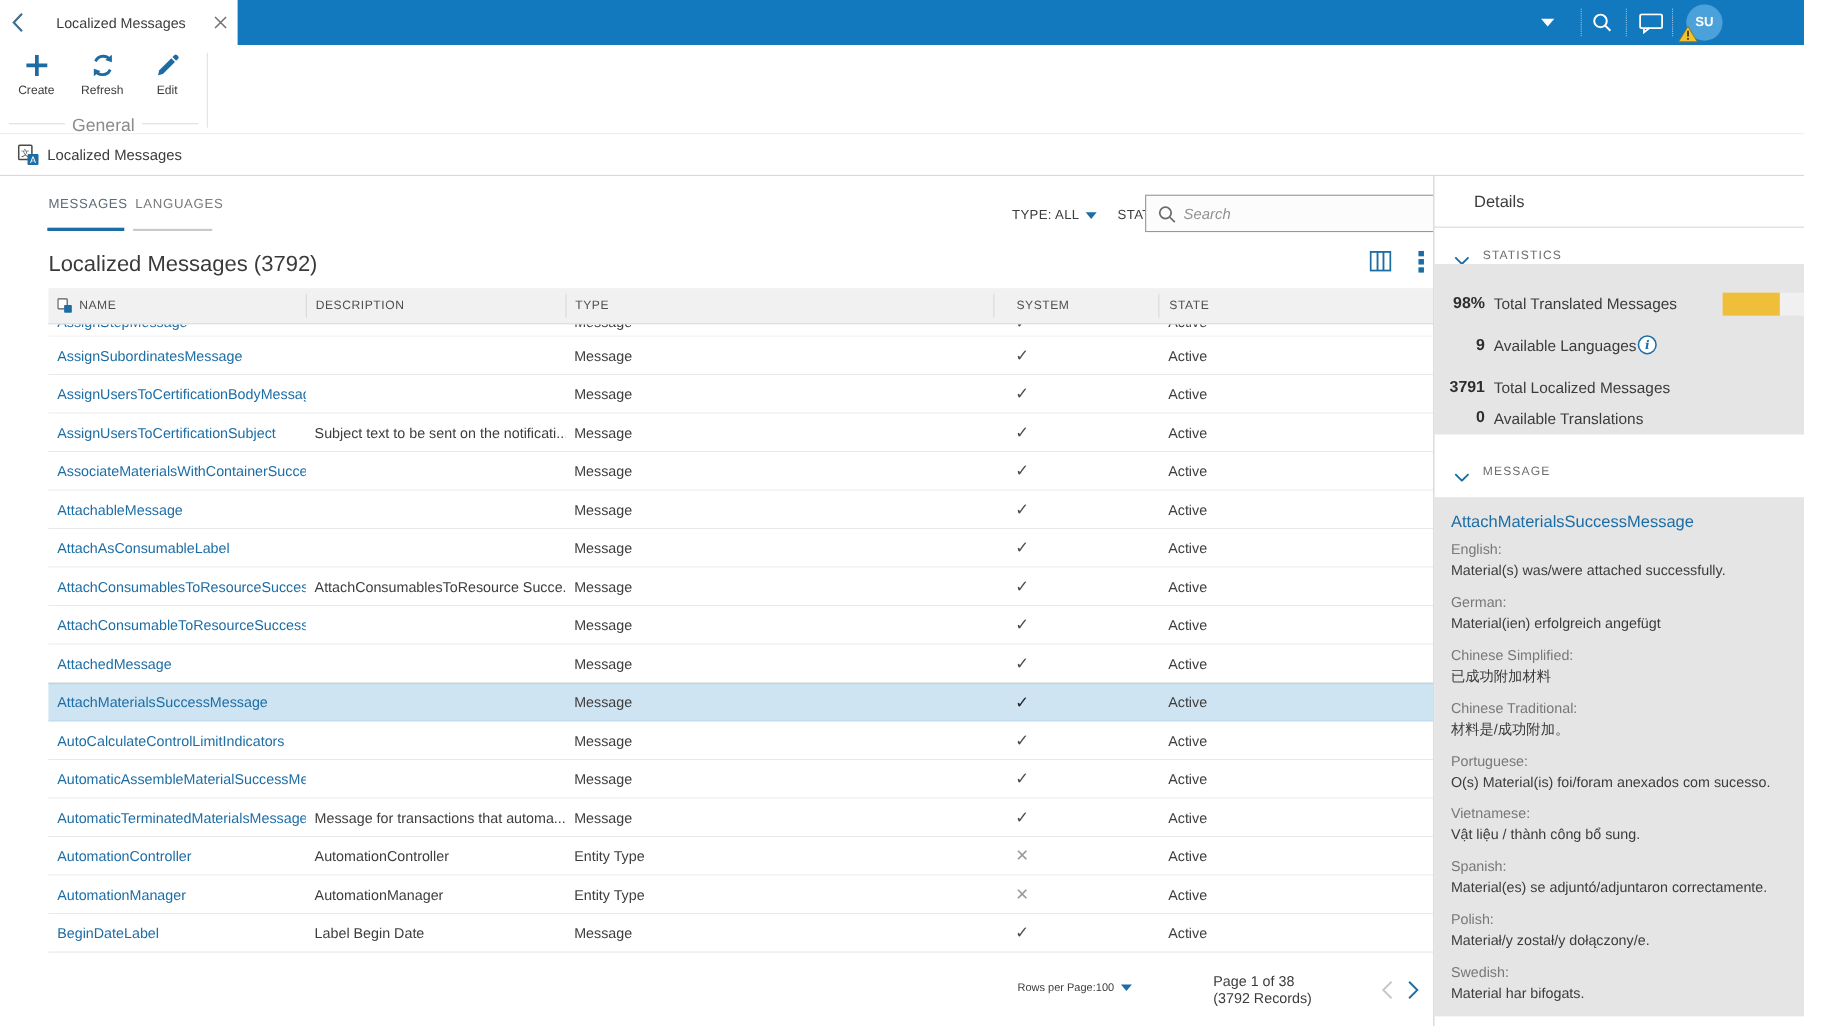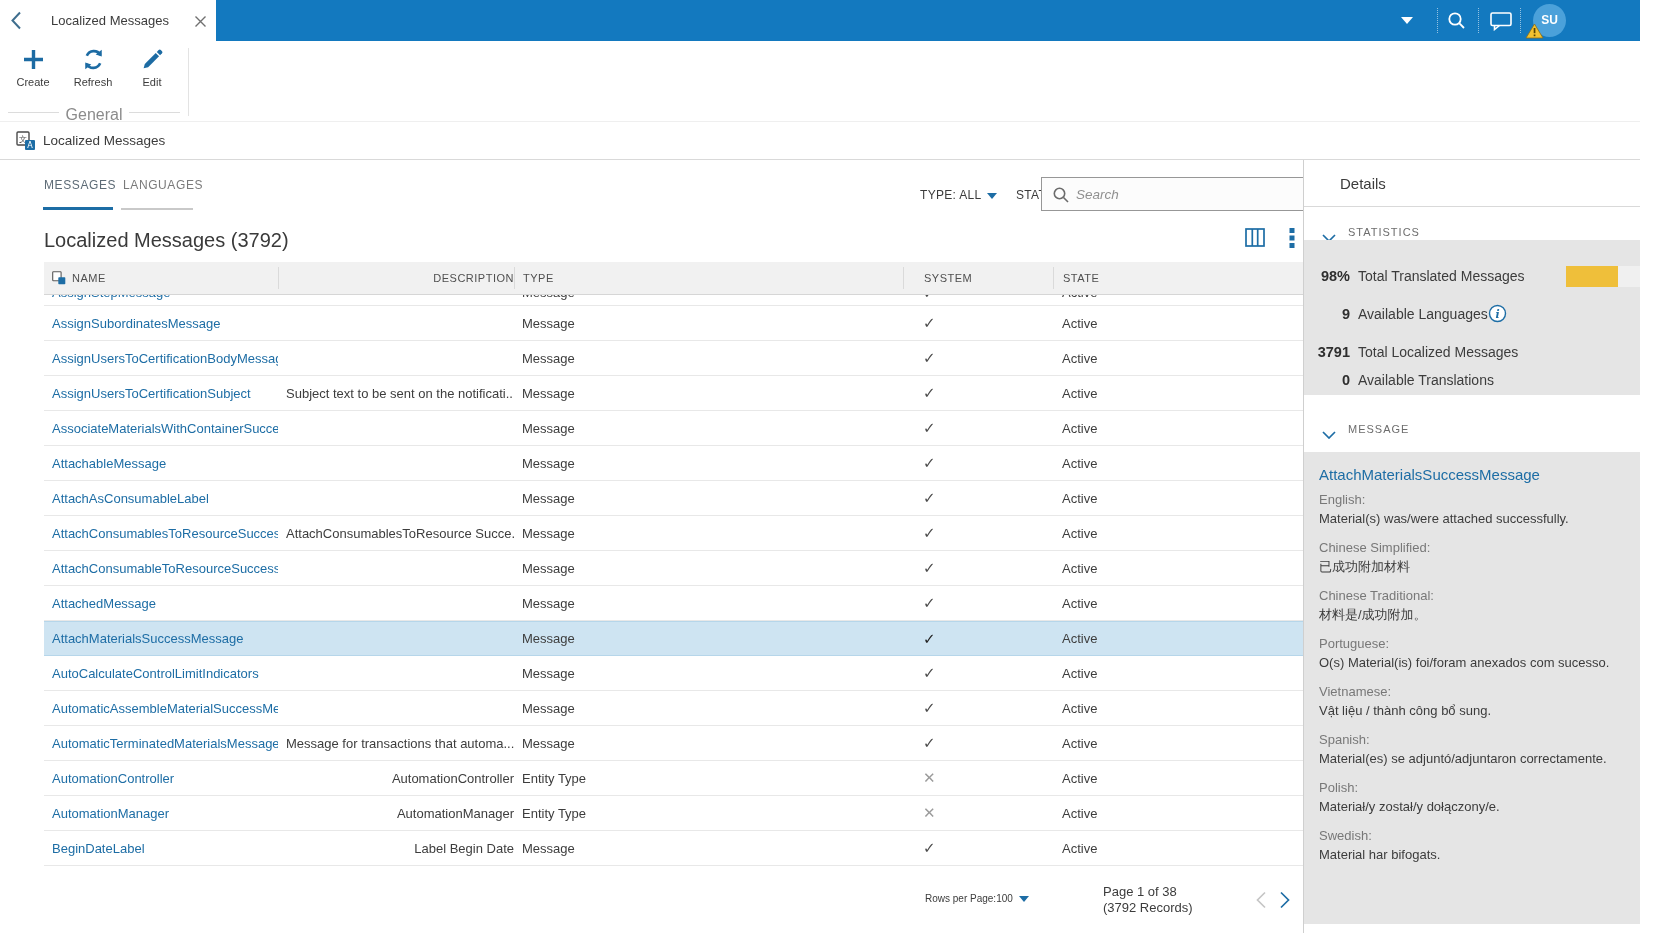--- a/index.html
+++ b/index.html
@@ -59,21 +59,21 @@
   .grid-heading { position:absolute; left:16px; top:69px; font-size:20px; color:#3a3a3a; }
   .colchooser { position:absolute; left:1217px; top:68px; cursor:pointer; }
   .kebab { position:absolute; left:1261px; top:68px; cursor:pointer; }
 
   
   .thead { position:absolute; left:16px; top:102px; width:1263px; height:33px; background:#f1f1f1;
            border-bottom:1px solid #d6d6d6; display:flex; align-items:center;
            font-size:11px; color:#4f4f4f; letter-spacing:.5px; }
   .c { flex:none; padding-left:8px; white-space:nowrap; overflow:hidden; }
   .c.name { width:234px; display:flex; align-items:center; }
-  .c.desc { width:236px;text-align:right; }
+  .c.desc { width:236px; }
   .c.type { width:389px; }
   .c.sys  { width:150px; padding-left:20px; }
   .c.state{ width:254px; padding-left:9px; }
   .thead .c.desc, .thead .c.type, .thead .c.sys, .thead .c.state { border-left:1px solid #dadada; height:22px; line-height:22px; }
   .thead .name svg { margin-right:6px; flex:none; }
   .partial-clip { position:absolute; left:16px; top:135px; width:1263px; height:11px; overflow:hidden;
                   border-bottom:1px solid #e8e8e8; }
   .partial-clip .trow { margin-top:-20px; border-bottom:none; }
   #table-body { position:absolute; left:16px; top:146px; width:1263px; }
   .trow { display:flex; align-items:center; height:35px; border-bottom:1px solid #e8e8e8;
@@ -488,20 +488,24 @@
     <span class="sec-label" style="top:263px">MESSAGE</span>
 
     <div class="gray2">
       <div class="msg-name">AttachMaterialsSuccessMessage</div>
       <div id="trans-mount">
           <div class="pair">
     <div class="t-lang">English:</div>
     <div class="t-text">Material(s) was/were attached successfully.</div>
   </div>
           <div class="pair">
+    <div class="t-lang">German:</div>
+    <div class="t-text">Material(ien) erfolgreich angefügt</div>
+  </div>
+          <div class="pair">
     <div class="t-lang">Chinese Simplified:</div>
     <div class="t-text">已成功附加材料</div>
   </div>
           <div class="pair">
     <div class="t-lang">Chinese Traditional:</div>
     <div class="t-text">材料是/成功附加。</div>
   </div>
           <div class="pair">
     <div class="t-lang">Portuguese:</div>
     <div class="t-text">O(s) Material(is) foi/foram anexados com sucesso.</div>

